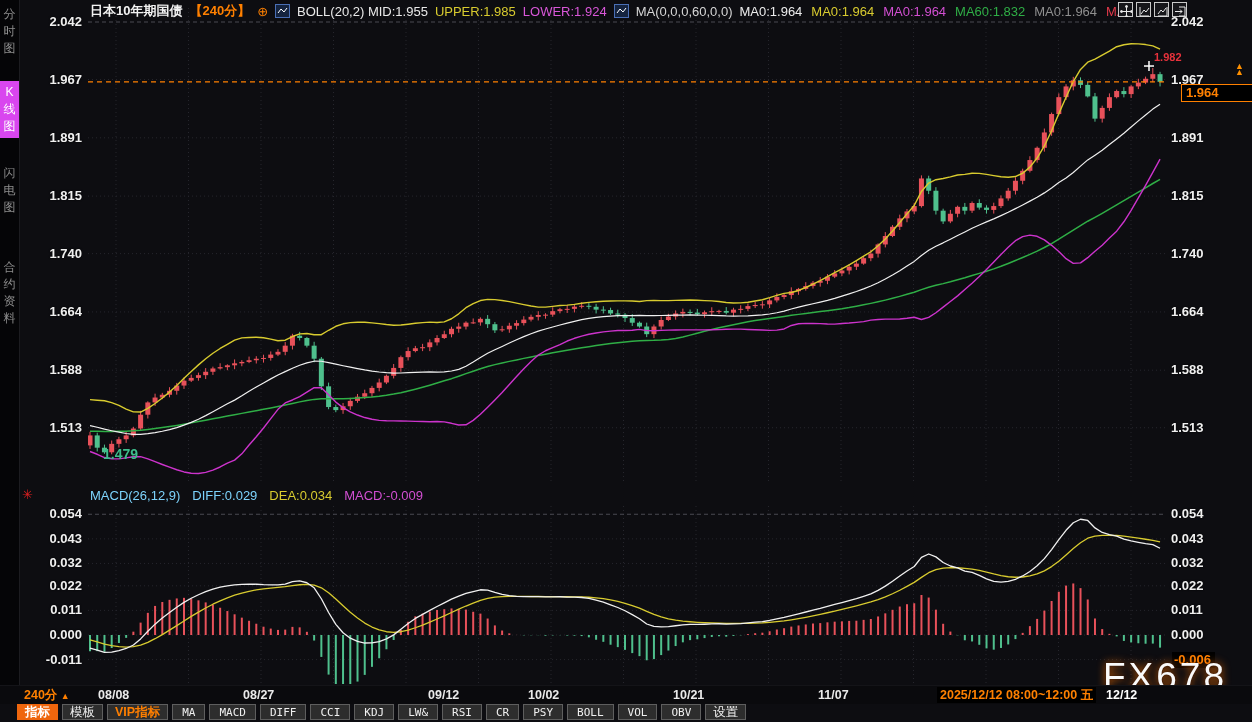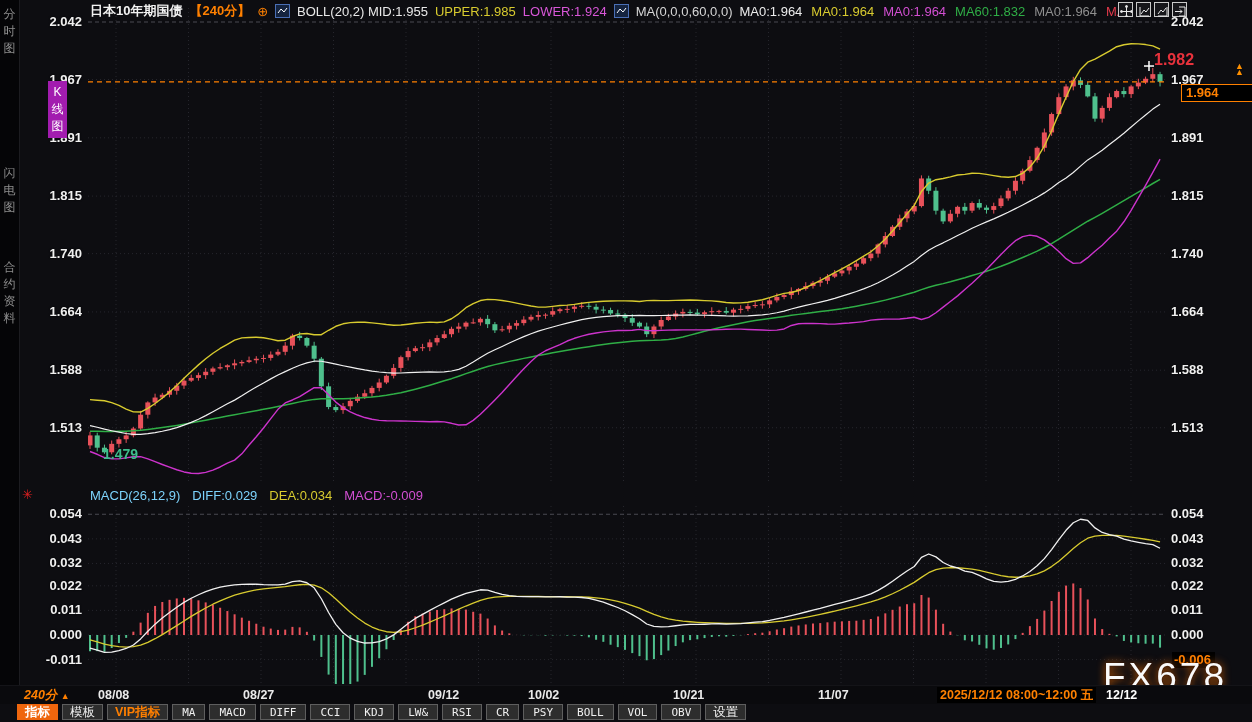--- a/index.html
+++ b/index.html
@@ -2,57 +2,57 @@
 <html><head>
 <meta charset="utf-8">
 <style>
   html,body{margin:0;padding:0;background:#000;}
   #app{position:relative;width:1252px;height:722px;background:#0d0d11;overflow:hidden;
        font-family:"Liberation Sans","DejaVu Sans",sans-serif;padding-left:15px;-webkit-font-smoothing:antialiased;}
   
   #sidebar{position:absolute;left:0;top:0;width:19px;height:722px;background:#050507;border-right:1px solid #1c1c20;z-index:4;}
   .side-item{position:absolute;left:0;width:19px;text-align:center;font-size:12px;line-height:17px;
              color:#8e8e8e;word-break:break-all;cursor:pointer;padding:3px 0;}
-  .side-item.active{background:#a21caf;color:#fff;margin-left:48px;}
+  .side-item.active{background:#d946ef;color:#fff;}
   
   #header{position:absolute;left:90px;top:3px;height:16px;display:flex;align-items:center;gap:7px;
           font-size:13px;white-space:nowrap;z-index:5;}
   .h-title{color:#f2f2f2;font-weight:700;}
   .h-period{color:#ff8000;font-weight:700;}
   .h-plus{color:#ff8000;font-size:13px;}
   .h-white{color:#e9e9e9;}
   .h-upper{color:#d8cb2f;}
   .h-lower{color:#d957d9;}
   .h-ma{color:#d6d6d6;}
   .mini-ic{display:inline-block;width:13px;height:12px;background:#15243f;border:1px solid #4a6fb5;position:relative;}
   .mini-ic svg{position:absolute;left:0;top:0;}
   
   #window-icons{position:absolute;left:1118px;top:2px;display:flex;gap:3px;z-index:5;}
   .win-ic{width:15px;height:15px;border:1px solid #c9c9c9;background:#16161a;box-sizing:border-box;cursor:pointer;}
   
   .ylab{position:absolute;width:64px;font-size:13px;font-weight:700;color:#f0f0f0;text-shadow:0 0 2px #000;z-index:3;}
   .ylab.left{left:18px;text-align:right;}
   .ylab.right{left:1171px;text-align:left;width:70px;}
   
-  #high-label{position:absolute;left:1154px;top:51px;color:#e8323c;font-size:16px;font-weight:700;z-index:3;}
+  #high-label{position:absolute;left:1154px;top:51px;color:#e8323c;font-size:11px;font-weight:700;z-index:3;}
   #low-label{position:absolute;left:103px;top:446px;color:#3dbd8c;font-size:14px;font-weight:700;z-index:3;}
   #cur-price-box{position:absolute;left:1181px;top:84px;width:66px;height:15px;background:#000;border:1px solid #ff8000;
                  color:#ff8000;font-size:13px;font-weight:700;padding:0 0 1px 4px;z-index:3;line-height:15px;}
   #hist-box{position:absolute;left:1172px;top:652px;background:#000;color:#ff8000;font-size:13px;font-weight:700;
             padding:0 4px 1px 2px;z-index:3;}
   #price-pin{position:absolute;left:1235px;top:63px;color:#ff9000;font-size:9px;line-height:6px;text-align:center;z-index:3;}
   
   #macd-header{position:absolute;left:90px;top:488px;display:flex;gap:12px;font-size:13px;white-space:nowrap;z-index:3;}
   .m-white{color:#7dd3fc;}
   .m-dea{color:#d8cb2f;}
   .m-macd{color:#d24fd2;}
   #macd-gear{position:absolute;left:22px;top:487px;color:#e02020;font-size:13px;z-index:3;cursor:pointer;}
   
   #date-row{position:absolute;left:0;top:685px;width:1252px;height:19px;background:#0a0a0d;z-index:4;border-top:1px solid #141418;}
-  #period-btn{position:absolute;left:24px;top:1px;color:#ff8000;font-size:12.5px;font-weight:700;cursor:pointer;font-style:italic;}
+  #period-btn{position:absolute;left:24px;top:1px;color:#ff8000;font-size:12.5px;font-weight:700;cursor:pointer;}
   #period-btn .arr{font-size:9px;}
   .x-lab{position:absolute;top:2px;width:44px;color:#eaeaea;font-size:12.5px;font-weight:700;}
   #session-box{position:absolute;left:937px;top:1px;height:16px;line-height:16px;background:#000;color:#ff8000;
                font-size:12.5px;font-weight:700;padding:0 3px;white-space:nowrap;}
   #last-date{position:absolute;left:1106px;top:2px;color:#fff;font-size:12.5px;font-weight:700;z-index:5;}
   
   #watermark{position:absolute;left:1103px;top:656px;font-size:37px;letter-spacing:3px;color:#fafafa;z-index:3;
              text-shadow:0 0 2px #301000,0 0 9px rgba(240,110,0,0.95);}
   
   #toolbar{position:absolute;left:0;top:704px;width:1252px;height:18px;background:#0d0d11;display:flex;

